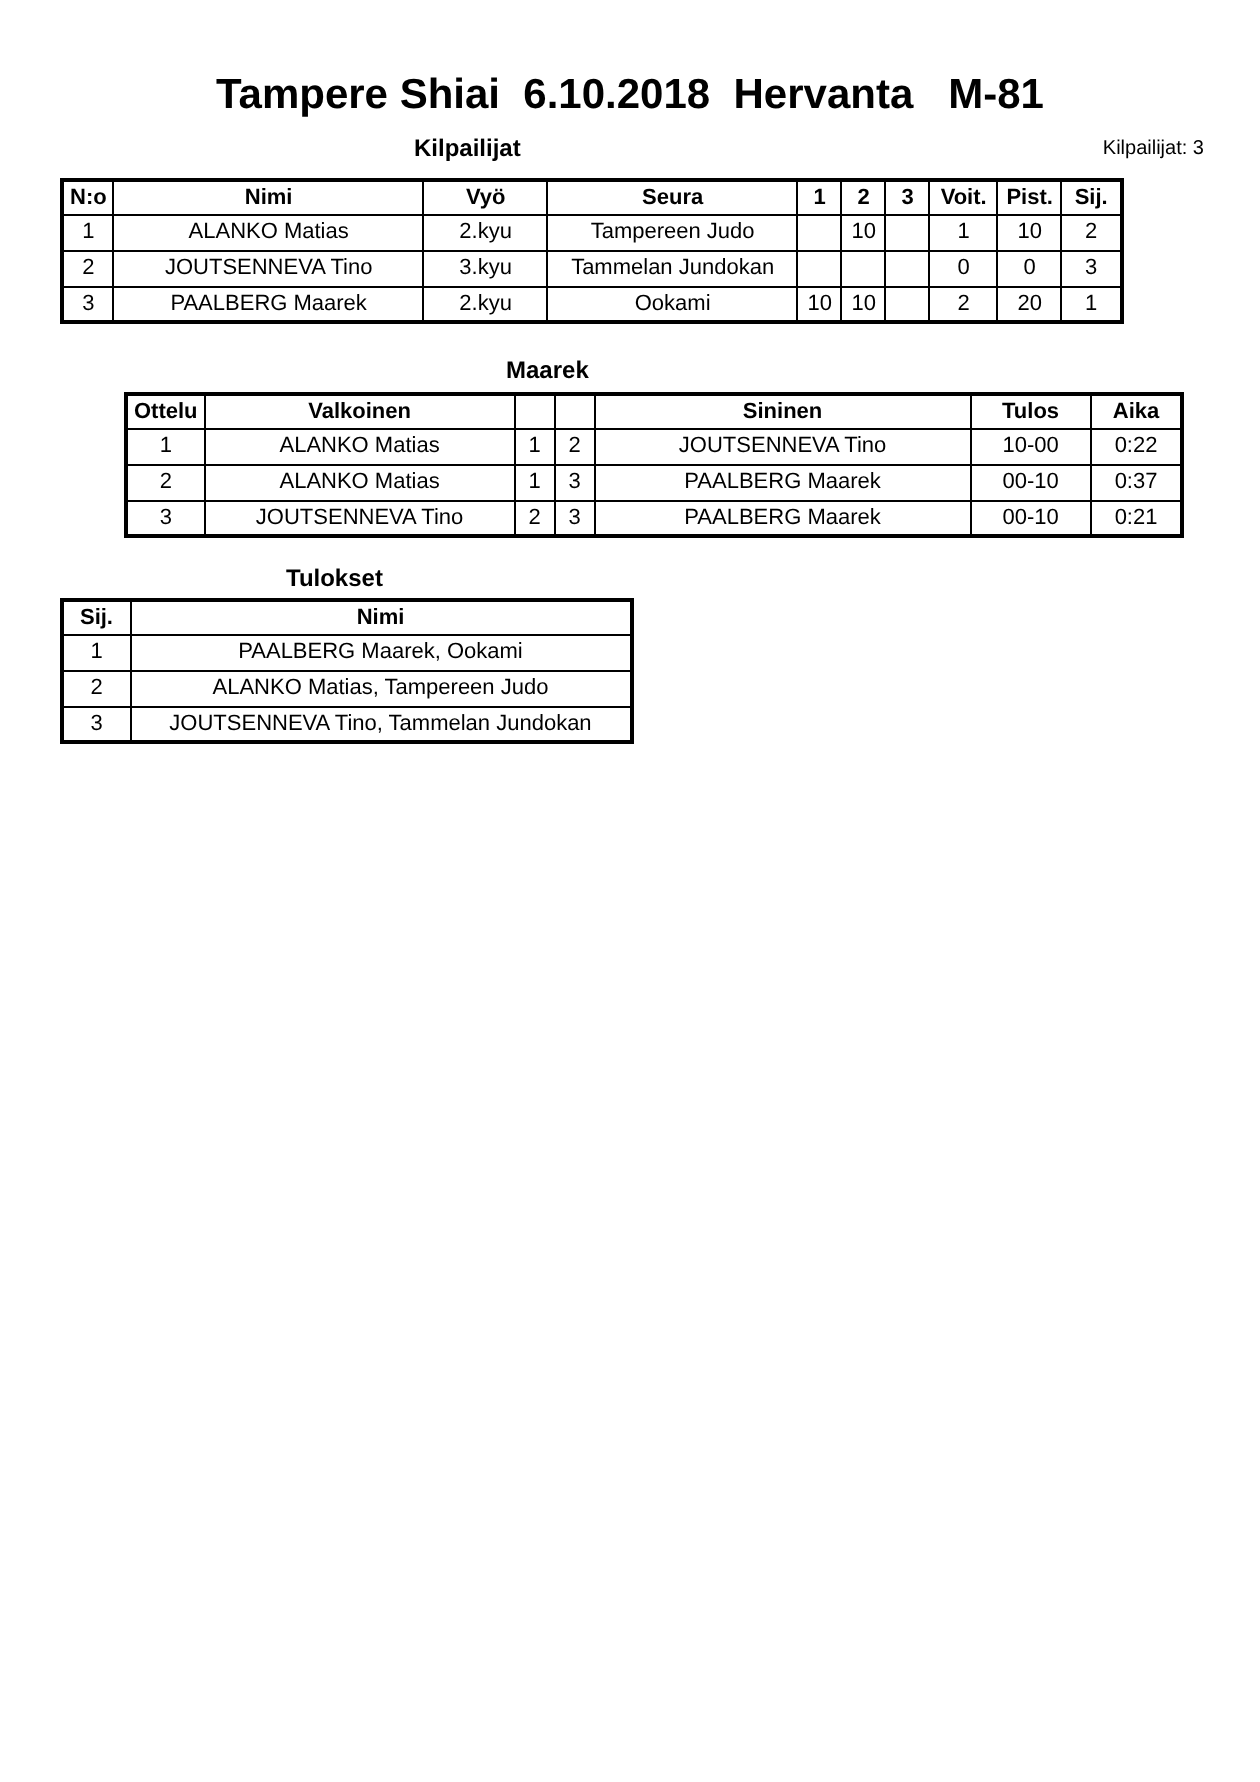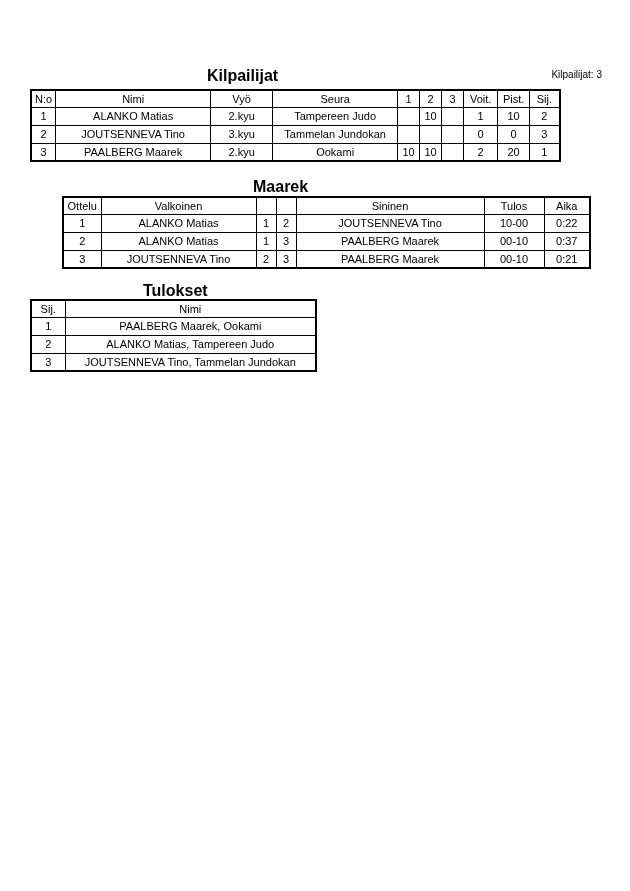--- a/index.html
+++ b/index.html
@@ -21,21 +21,21 @@
     font-weight:bold;
     white-space:pre;
   }
   .count-label {
     position:absolute;
     top:69px; right:28px;
     font-size:10px;
   }
   .section-heading {
     position:absolute;
-    font-size:16px;
+    font-size:12px;
     font-weight:bold;
     white-space:nowrap;
   }
   #h-kilpailijat { top:67px;  left:207px; }
   #h-ottelut     { top:178px; left:253px; }
   #h-tulokset    { top:282px; left:143px; }
 
   table {
     position:absolute;
     border-collapse:collapse;
@@ -48,32 +48,33 @@
   #t-tulokset    { top:299px; left:30px; }
 
   th, td {
     border:1px solid #000;
     height:18px;
     padding:0 3px;
     overflow:hidden;
     white-space:nowrap;
   }
   th {
-    font-weight:normal;
+    font-weight:bold;
     text-align:center;
     height:17px;
   }
   td.al { text-align:center; }
   td.ac { text-align:center; }
 </style>
 </head>
 <body>
 
 <div class="page">
 
+  <div class="title">Tampere Shiai  6.10.2018  Hervanta   M-81</div>
   <div class="count-label">Kilpailijat: 3</div>
 
   <div class="section-heading" id="h-kilpailijat">Kilpailijat</div>
 
   <table id="t-kilpailijat">
     <colgroup>
       <col style="width:24px">
         <col style="width:155px">
         <col style="width:62px">
         <col style="width:125px">

